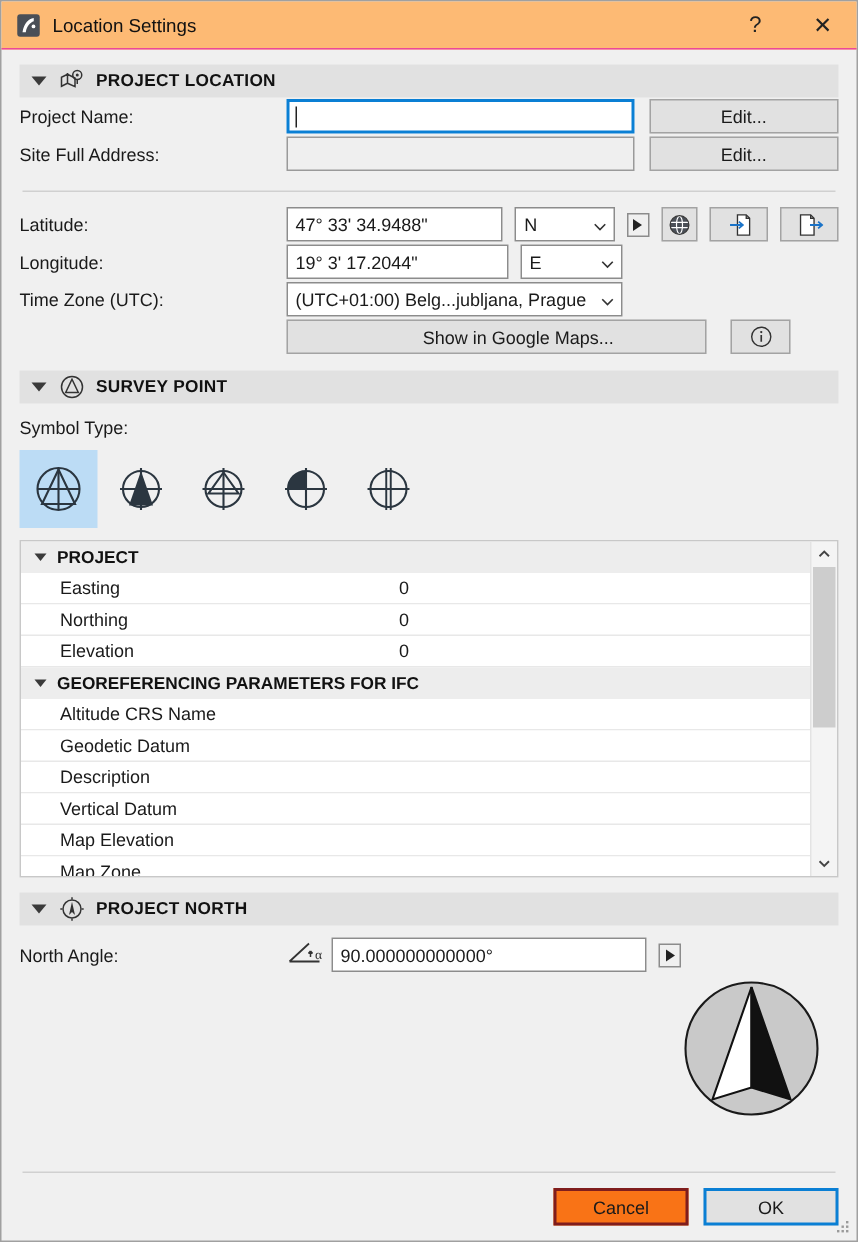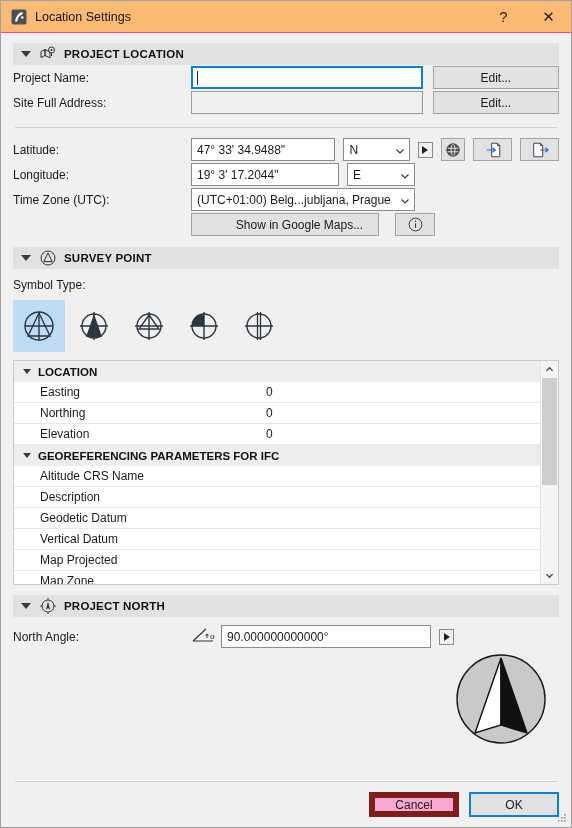--- a/index.html
+++ b/index.html
@@ -269,22 +269,22 @@
   }
   .footer-btns {
     display: flex;
     justify-content: flex-end;
     align-items: center;
     margin-top: 10px;
   }
   .fbtn {
     box-sizing: border-box;
     width: 90px; height: 25px;
-    background: #f9a8d4;
-    border: 6px solid #7f1d1d;
+    background: #f97316;
+    border: 2px solid #7f1d1d;
     font-size: 12px;
     display: flex; align-items: center; justify-content: center;
     margin-left: 10px;
   }
   .fbtn.primary {
     border: 2px solid #0a7fd4;
     background: #e1e1e1;
   }
   .grip {
     position: absolute;
@@ -406,21 +406,21 @@
           <svg viewBox="0 0 10 10" width="10" height="10">
               <path d="M1.5 3.5 L5 7 L8.5 3.5" fill="none" stroke="#333" stroke-width="1.1"></path>
             </svg>
         </span>
       </div>
     </div>
 
 
     <div class="row">
       <span class="lbl"></span>
-      <div class="btn" style="width:188px;padding-left:29px;">Show in Google Maps...</div>
+      <div class="btn" style="width:280px;padding-left:29px;">Show in Google Maps...</div>
       <div class="iconbtn" style="margin-left:16px;width:40px;">
         <svg viewBox="0 0 20 20" width="17" height="17">
           <circle cx="10" cy="10" r="7.5" fill="none" stroke="#333" stroke-width="1.1"></circle>
           <circle cx="10" cy="6.3" r="0.9" fill="#333"></circle>
           <path d="M10 8.6 V14" stroke="#333" stroke-width="1.3"></path>
         </svg>
       </div>
     </div>
 
     <div class="section-header">
@@ -471,21 +471,21 @@
           <path d="M20.5 8 V36 M23.5 8 V36 M8 22 H36" stroke="#2b3640" stroke-width="1.3"></path>
         </svg>
       </div>
     </div>
 
     <div class="listwrap">
       <div class="listcol">
 
         <div class="grouprow">
           <span class="gtri"></span>
-          <span>LOCATION</span>
+          <span>PROJECT</span>
         </div>
         <div class="itemrow">
           <span class="iname">Easting</span>
           <span class="ival">0</span>
         </div>
         <div class="itemrow">
           <span class="iname">Northing</span>
           <span class="ival">0</span>
         </div>
         <div class="itemrow">
@@ -495,33 +495,33 @@
 
         <div class="grouprow">
           <span class="gtri"></span>
           <span>GEOREFERENCING PARAMETERS FOR IFC</span>
         </div>
         <div class="itemrow">
           <span class="iname">Altitude CRS Name</span>
           <span class="ival"></span>
         </div>
         <div class="itemrow">
+          <span class="iname">Geodetic Datum</span>
+          <span class="ival"></span>
+        </div>
+        <div class="itemrow">
           <span class="iname">Description</span>
           <span class="ival"></span>
         </div>
         <div class="itemrow">
-          <span class="iname">Geodetic Datum</span>
-          <span class="ival"></span>
-        </div>
-        <div class="itemrow">
           <span class="iname">Vertical Datum</span>
           <span class="ival"></span>
         </div>
         <div class="itemrow">
-          <span class="iname">Map Projected</span>
+          <span class="iname">Map Elevation</span>
           <span class="ival"></span>
         </div>
         <div class="itemrow">
           <span class="iname">Map Zone</span>
           <span class="ival"></span>
         </div>
       </div>
 
       <div class="vscroll">
         <div class="vsbtn">

